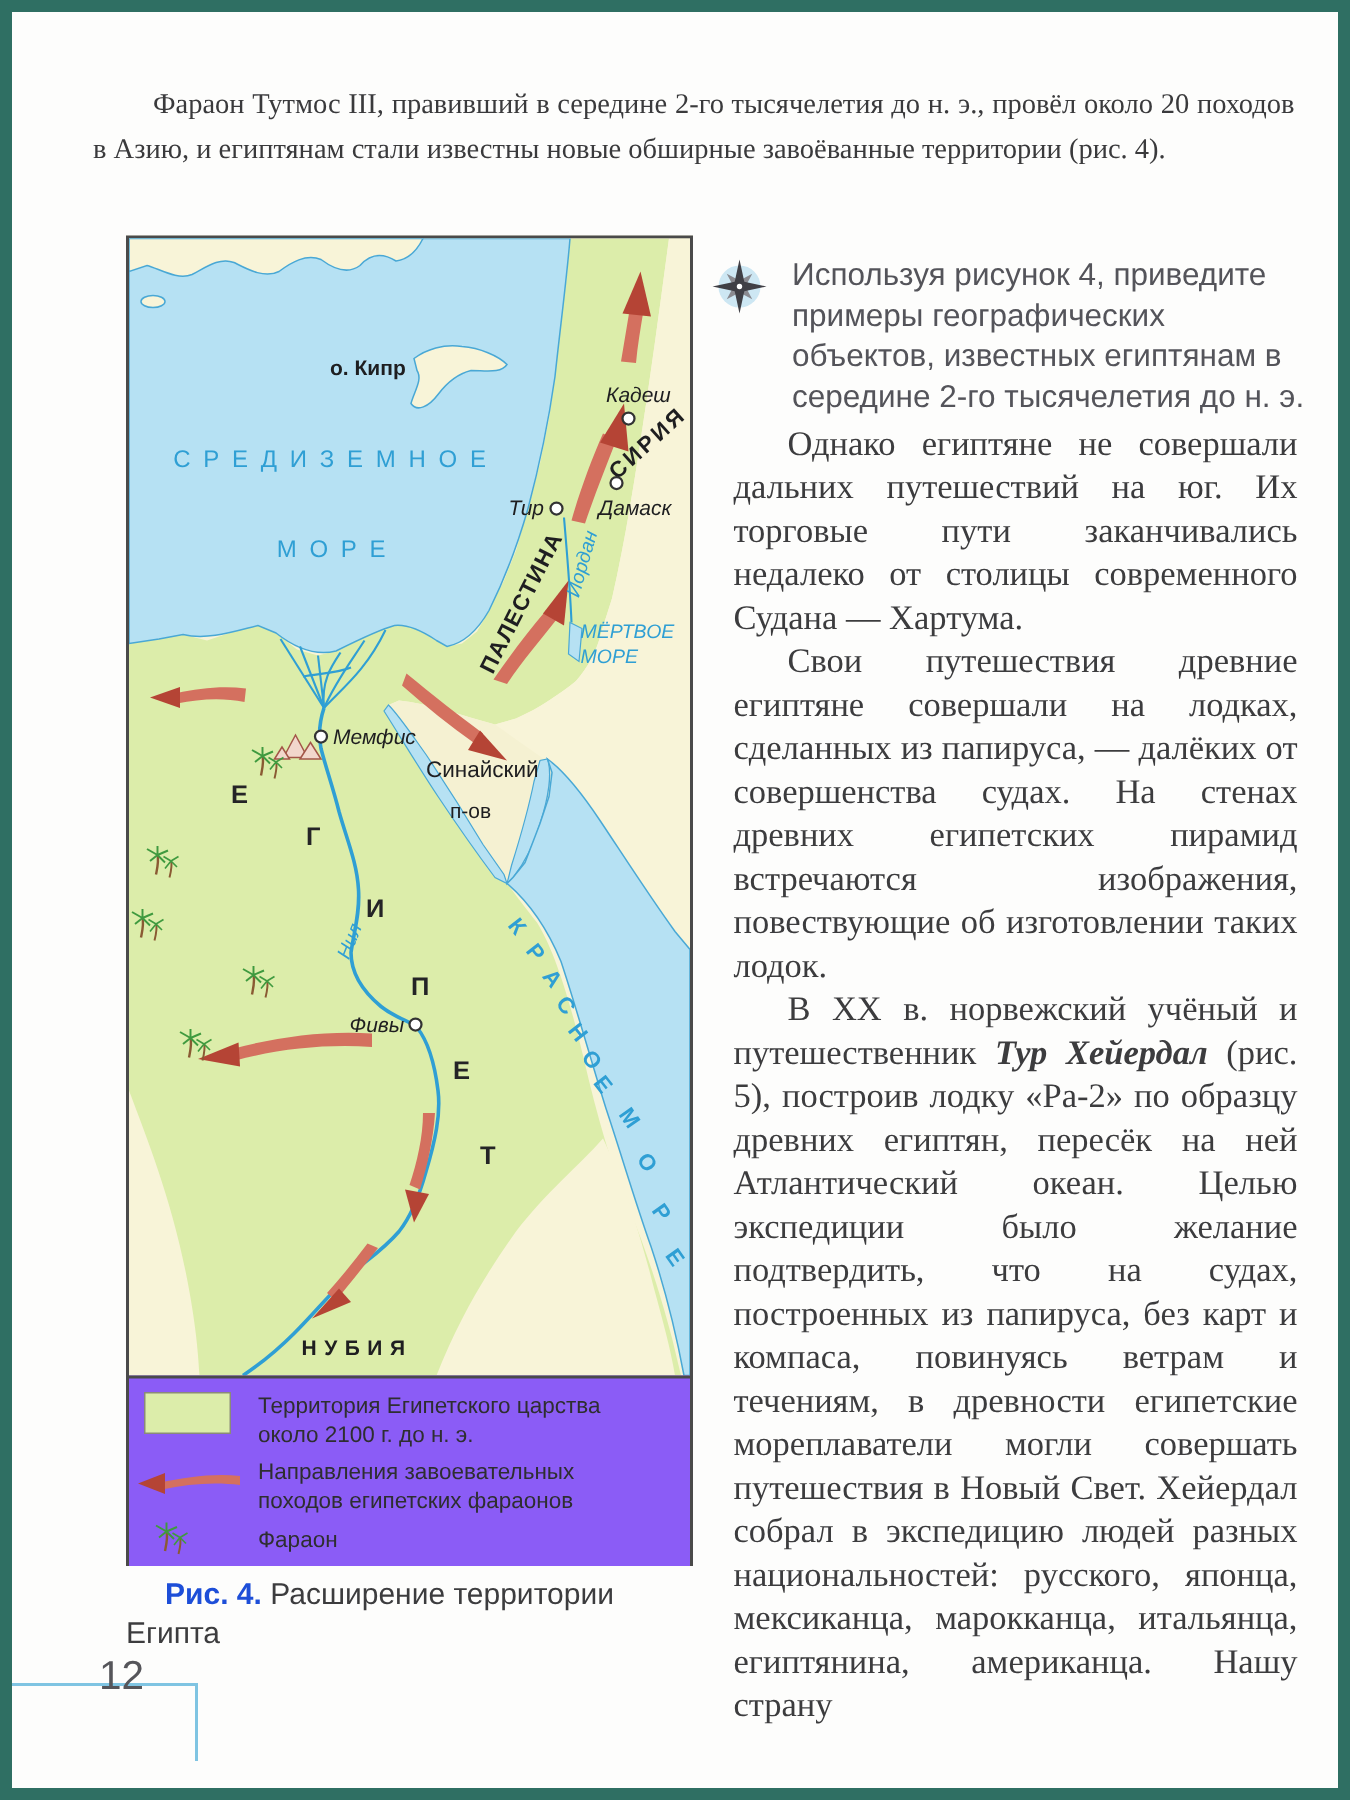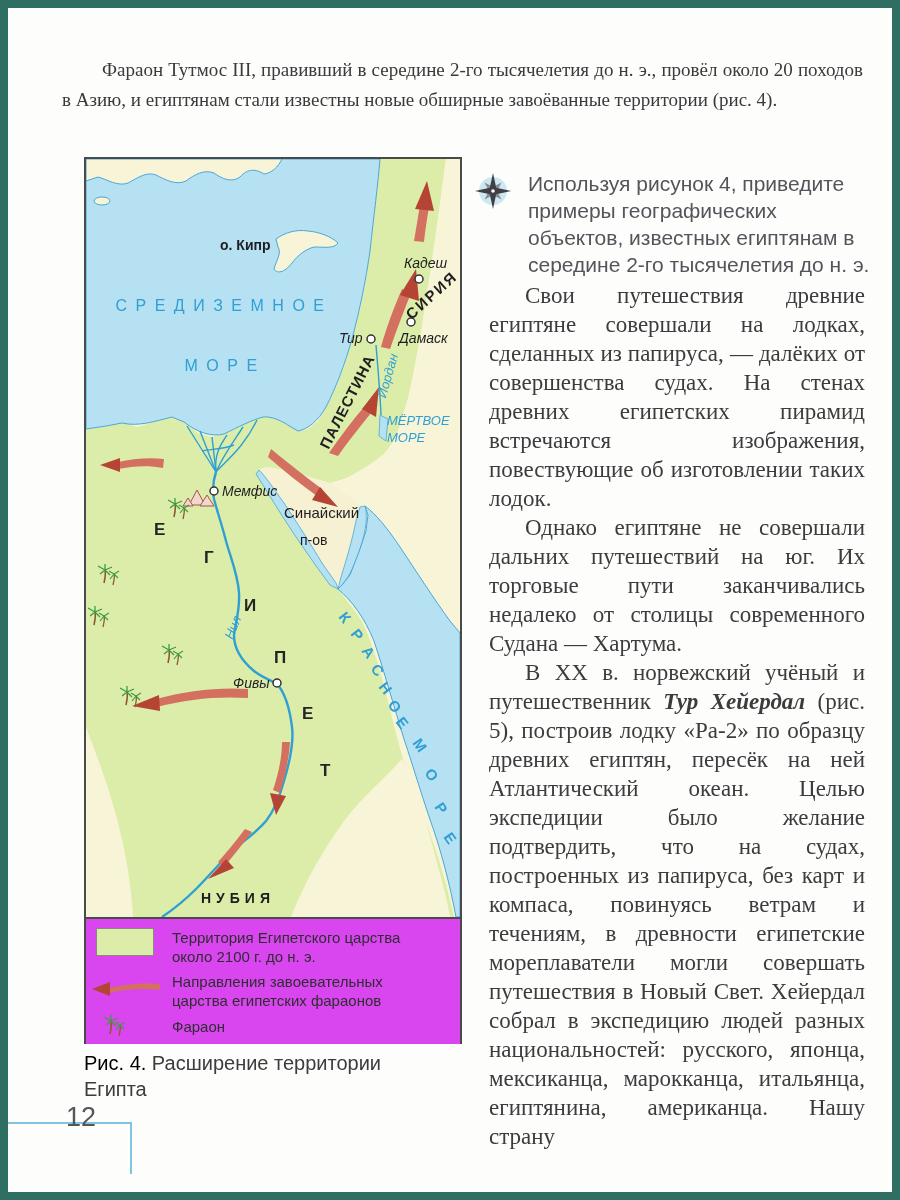--- a/index.html
+++ b/index.html
@@ -9,29 +9,29 @@
 
   
   .intro{position:absolute;left:62px;top:55px;width:801px;
          font-family:"Liberation Serif",serif;font-size:19px;line-height:30px;
          color:#3a3a3c;text-align:justify;text-indent:40px;}
 
   
   .figure{position:absolute;left:84px;top:157px;width:378px;height:887px;
           border:2px solid #4a4a4a;box-sizing:border-box;background:#f8f4d8;}
   .figure svg.map{display:block;}
-  .legend{position:relative;background:#d946ef;border-top:2px solid #4a4a4a;height:125px;}
+  .legend{position:relative;background:#8b5cf6;border-top:2px solid #4a4a4a;height:125px;}
   .leg-row{position:absolute;left:0;width:100%;}
   .leg-swatch{position:absolute;left:10px;top:0;width:58px;height:28px;background:#dcedaa;border:1px solid #8a8a7a;box-sizing:border-box;}
   .leg-text{position:absolute;left:86px;top:0;font-size:15px;line-height:19px;color:#2e2e30;}
 
   
   .caption{position:absolute;left:84px;top:1050px;width:350px;
            font-size:20px;line-height:26px;color:#3c3c3e;}
-  .caption b{font-weight:normal;color:#000000;}
+  .caption b{font-weight:bold;color:#1d4ed8;margin-left:26px;}
 
   
   .question{position:absolute;left:474px;top:140px;width:400px;
             font-size:21px;line-height:27px;color:#54545a;margin-top:30px;}
   .q-icon{position:absolute;left:0;top:2px;width:38px;height:38px;}
   .q-text{margin-left:54px;}
   .article{position:absolute;left:489px;top:281px;width:376px;
            font-family:"Liberation Serif",serif;font-size:23px;line-height:29px;
            color:#3c3c3e;text-align:justify;}
   .article p{margin:0;text-indent:36px;}
@@ -192,21 +192,21 @@
         <div>около 2100 г. до н. э.</div>
       </div>
     </div>
     <div class="leg-row" style="top:53px;">
       <svg width="76" height="24" style="position:absolute;left:2px;top:4px;">
         <path fill="#d4705f" d="M72,8 C54,6 36,9 20,12 L20,17 C38,13 56,12 72,14 Z"></path>
         <path fill="#b54435" d="M22,6 L4,13 L22,20 Z"></path>
       </svg>
       <div class="leg-text">
         <div>Направления завоевательных</div>
-        <div>царства египетских фараонов</div>
+        <div>походов египетских фараонов</div>
       </div>
     </div>
     <div class="leg-row" style="top:97px;">
       <svg width="40" height="26" style="position:absolute;left:16px;top:-4px;">
         <g transform="translate(8,22)">
           <path d="M0,0 C1,-5 2,-9 1,-13" stroke="#8a5a33" stroke-width="1.6" fill="none"></path>
           <path d="M1,-13 L-6,-17 M1,-13 L8,-16 M1,-13 L-4,-9 M1,-13 L6,-8 M1,-13 L1,-19" stroke="#3f9a3f" stroke-width="1.3" fill="none"></path>
           <path d="M9,2 C10,-2 11,-6 10,-9" stroke="#8a5a33" stroke-width="1.3" fill="none"></path>
           <path d="M10,-9 L5,-12 M10,-9 L15,-12 M10,-9 L14,-5 M10,-9 L6,-4" stroke="#3f9a3f" stroke-width="1.1" fill="none"></path>
         </g>
@@ -226,20 +226,20 @@
   <svg class="q-icon" viewBox="0 0 38 38">
     <circle cx="19" cy="19" r="14" fill="#cde7f3"></circle>
     <polygon points="27.5,10.5 23,19 27.5,27.5 19,23 10.5,27.5 15,19 10.5,10.5 19,15" fill="#8a8a90"></polygon>
     <polygon points="19,1 22.2,15.8 37,19 22.2,22.2 19,37 15.8,22.2 1,19 15.8,15.8" fill="#3f3f45"></polygon>
     <circle cx="19" cy="19" r="1.8" fill="#ffffff"></circle>
   </svg>
   <div class="q-text">Используя рисунок 4, приведите примеры географических объектов, известных египтянам в середине 2-го тысячелетия до н. э.</div>
 </div>
 
 <div class="article">
+  <p>Однако египтяне не совершали дальних путешествий на юг. Их торговые пути заканчивались недалеко от столицы современного Судана — Хартума.</p>
   <p>Свои путешествия древние египтяне совершали на лодках, сделанных из папируса, — далёких от совершенства судах. На стенах древних египетских пирамид встречаются изображения, повествующие об изготовлении таких лодок.</p>
-  <p>Однако египтяне не совершали дальних путешествий на юг. Их торговые пути заканчивались недалеко от столицы современного Судана — Хартума.</p>
   <p><span>В XX в. норвежский учёный и путешественник </span><span class="ital">Тур Хейердал</span><span> (рис. 5), построив лодку «Ра-2» по образцу древних египтян, пересёк на ней Атлантический океан. Целью экспедиции было желание подтвердить, что на судах, построенных из папируса, без карт и компаса, повинуясь ветрам и течениям, в древности египетские мореплаватели могли совершать путешествия в Новый Свет. Хейердал собрал в экспедицию людей разных национальностей: русского, японца, мексиканца, марокканца, итальянца, египтянина, американца. Нашу страну</span></p>
 </div>
 
 <div class="pn-h"></div>
 <div class="pn-v"></div>
 <div class="pn">12</div>
 
 </body></html>

